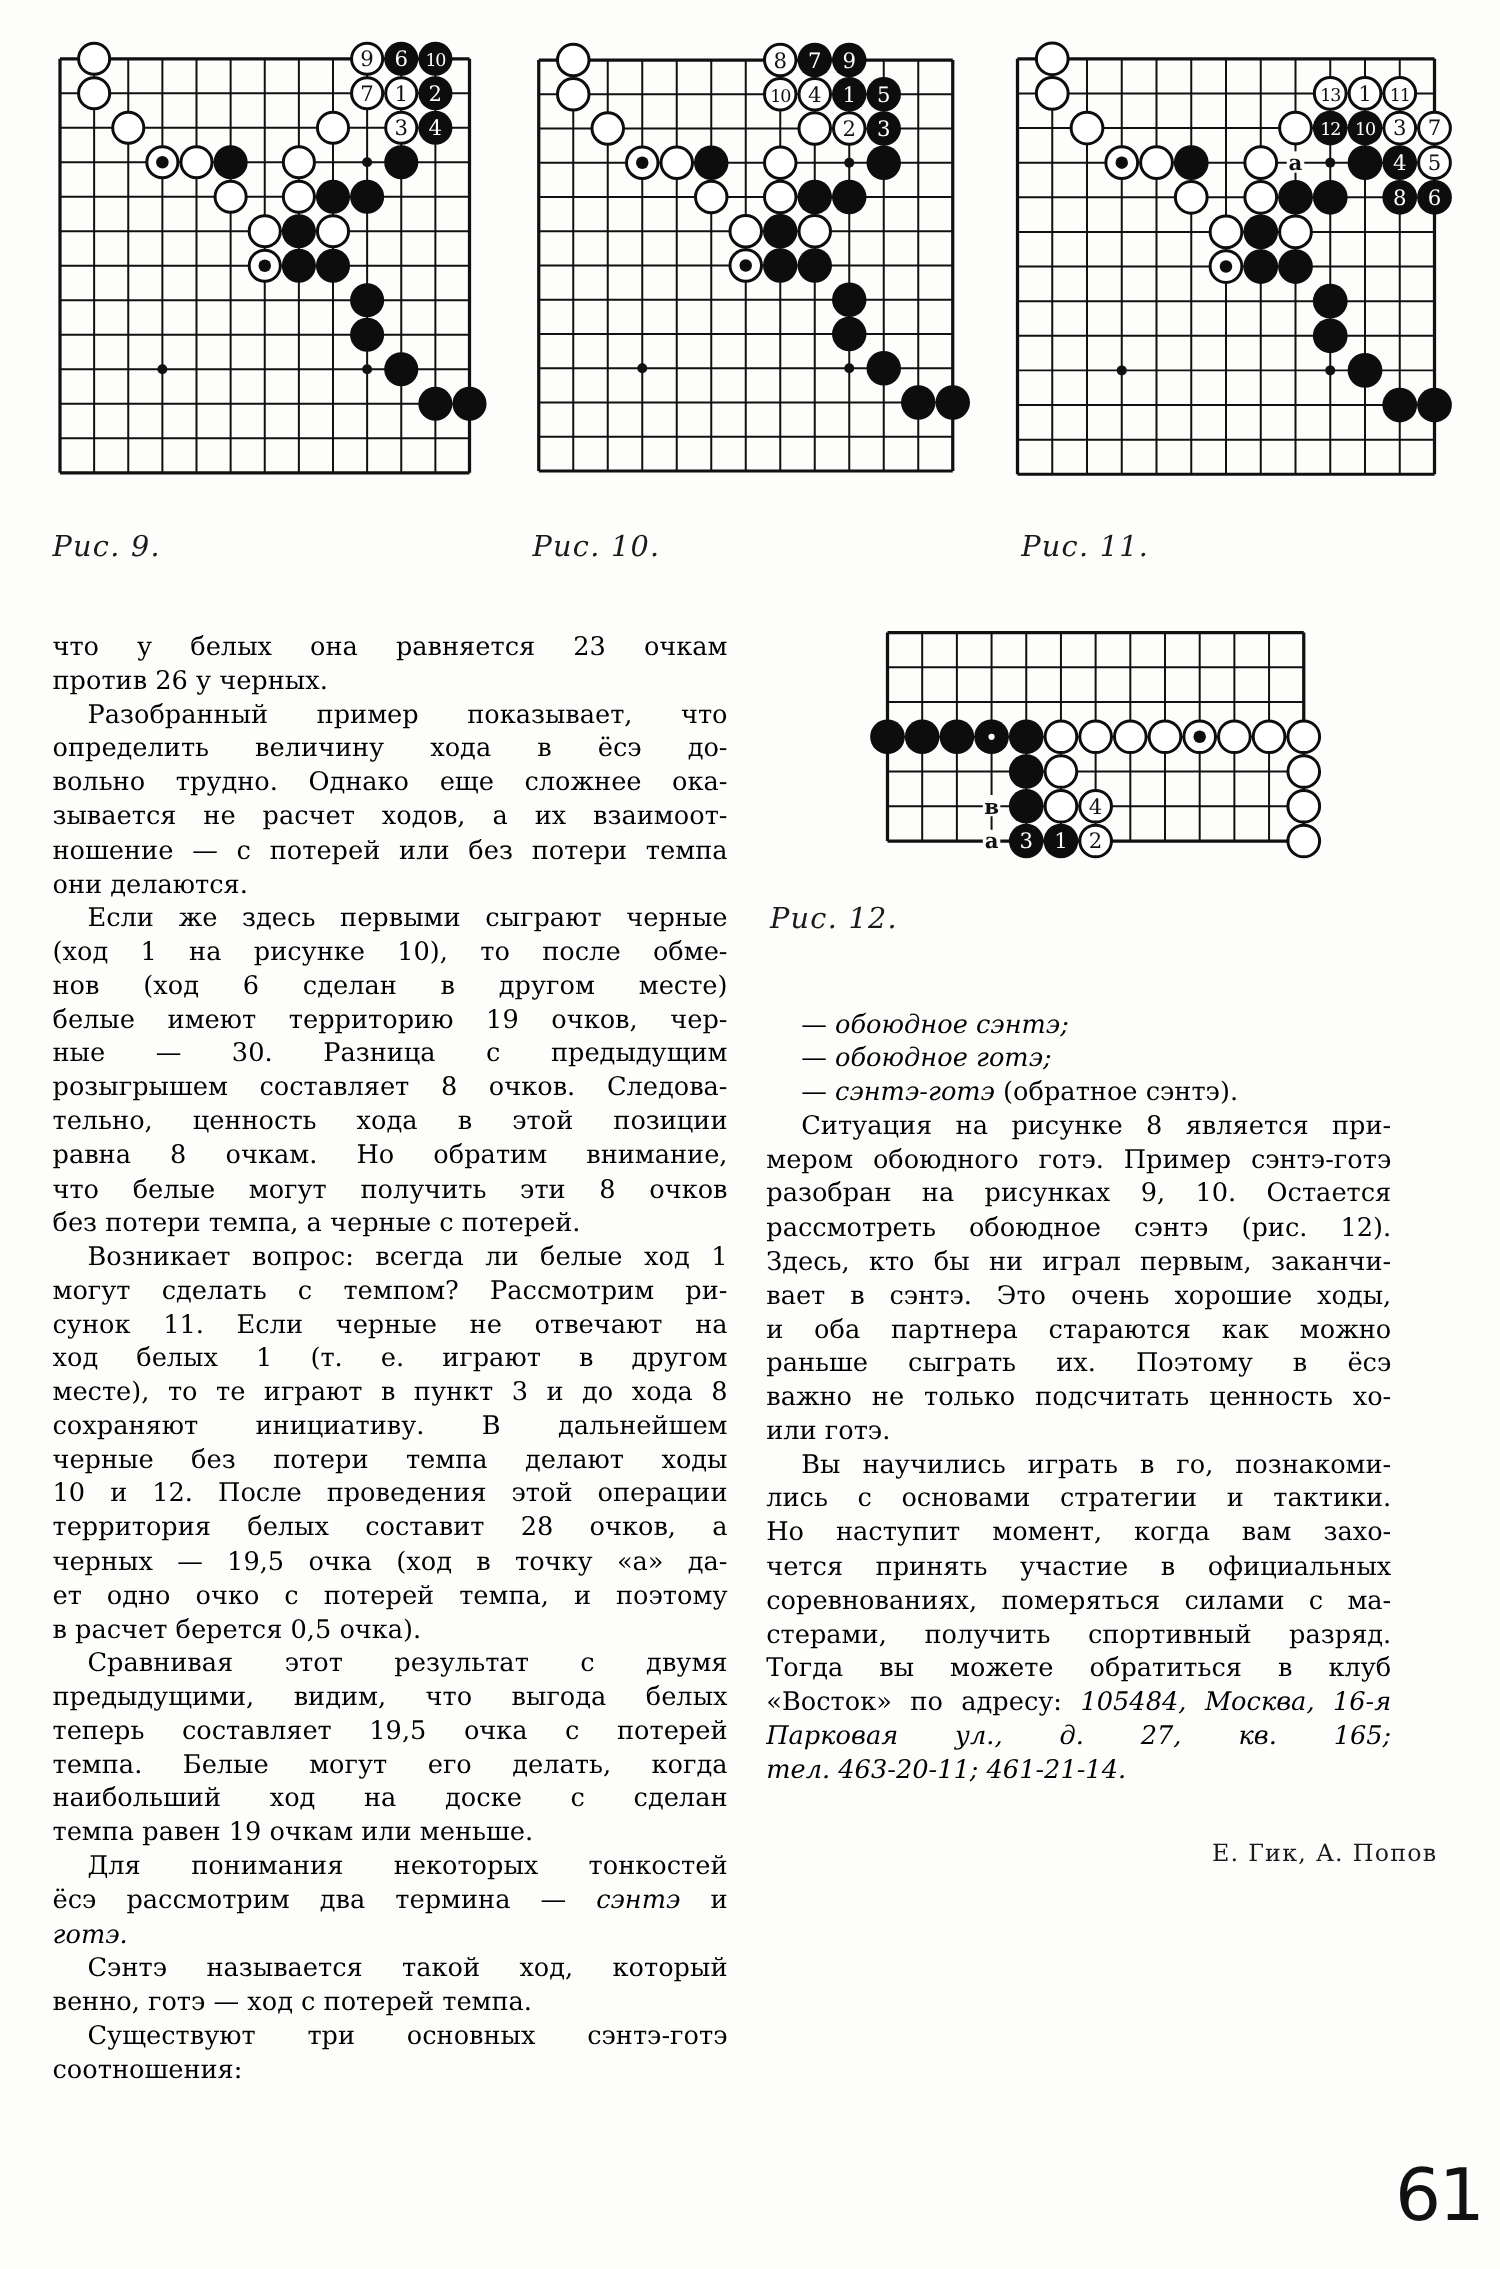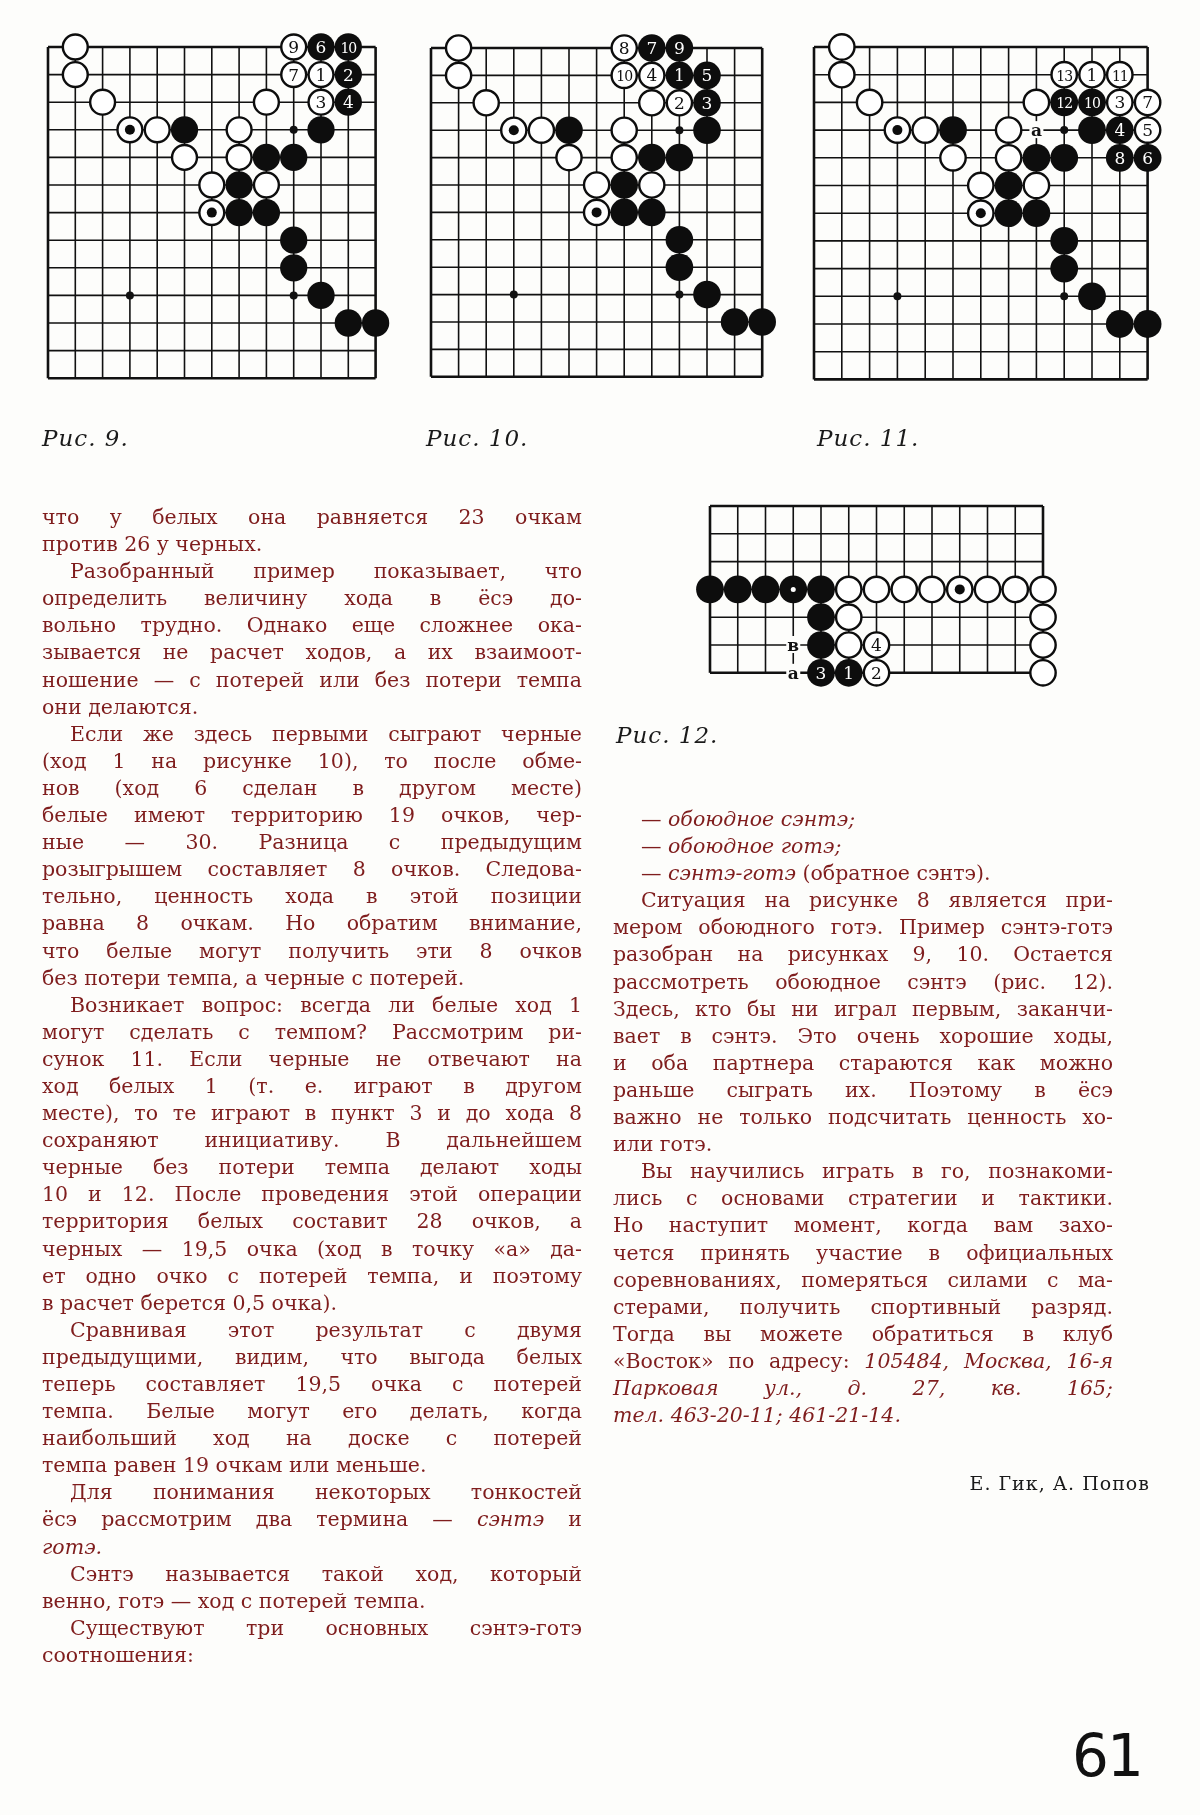--- a/index.html
+++ b/index.html
@@ -2,21 +2,21 @@
 <html><head>
 <meta charset="utf-8">
 <style>
   html, body { margin: 0; padding: 0; background: #fdfdfb; }
   body { width: 1200px; height: 1815px; position: relative; overflow: hidden;
          font-family: "DejaVu Serif", "Liberation Serif", serif; color: #111; }
   .board { position: absolute; overflow: visible; }
   .caption { position: absolute; font-family: "DejaVu Serif", serif; font-style: italic;
              font-size: 23px; color: #1a1a1a; letter-spacing: 1px; }
   .col { position: absolute; font-family: "DejaVu Serif", serif; font-size: 20.5px;
-         line-height: 27.1px; color: #7f1d1d; }
+         line-height: 27.1px; color: #000000; }
   .col .ln { display: block; white-space: nowrap; text-align: justify; text-align-last: justify; height: 27.1px; overflow: visible; }
   .col .ln.last { text-align-last: left; }
   .col .ln.indent { padding-left: 28px; }
   .col .ln.dash { padding-left: 28px; text-align-last: left; }
   .it { font-style: italic; }
   .sig { position: absolute; font-size: 19px; color: #1a1a1a; letter-spacing: 1px; }
   .pagenum { position: absolute; font-family: "DejaVu Sans", sans-serif; font-size: 58px; font-weight: normal; color: #111; letter-spacing: -2px; }
 </style>
 </head>
 <body>
@@ -348,21 +348,21 @@
     <span class="ln"><span>черные без потери темпа делают ходы</span></span>
     <span class="ln"><span>10 и 12. После проведения этой операции</span></span>
     <span class="ln"><span>территория белых составит 28 очков, а</span></span>
     <span class="ln"><span>черных — 19,5 очка (ход в точку «а» да-</span></span>
     <span class="ln"><span>ет одно очко с потерей темпа, и поэтому</span></span>
     <span class="ln last"><span>в расчет берется 0,5 очка).</span></span>
     <span class="ln indent"><span>Сравнивая этот результат с двумя</span></span>
     <span class="ln"><span>предыдущими, видим, что выгода белых</span></span>
     <span class="ln"><span>теперь составляет 19,5 очка с потерей</span></span>
     <span class="ln"><span>темпа. Белые могут его делать, когда</span></span>
-    <span class="ln"><span>наибольший ход на доске с потерей</span></span>
+    <span class="ln"><span>наибольший ход на доске с сделан</span></span>
     <span class="ln last"><span>темпа равен 19 очкам или меньше.</span></span>
     <span class="ln indent"><span>Для понимания некоторых тонкостей</span></span>
     <span class="ln"><span>ёсэ рассмотрим два термина —</span><span class="it"> сэнтэ</span><span> и</span></span>
     <span class="ln last"><span class="it">готэ.</span></span>
     <span class="ln indent"><span>Сэнтэ называется такой ход, который</span></span>
     <span class="ln last"><span>венно, готэ — ход с потерей темпа.</span></span>
     <span class="ln indent"><span>Существуют три основных сэнтэ-готэ</span></span>
     <span class="ln last"><span>соотношения:</span></span>
   </div>
 <div id="rightcol" class="col" style="left:613px;top:806px;width:500px">
@@ -385,13 +385,13 @@
     <span class="ln"><span>чется принять участие в официальных</span></span>
     <span class="ln"><span>соревнованиях, померяться силами с ма-</span></span>
     <span class="ln"><span>стерами, получить спортивный разряд.</span></span>
     <span class="ln"><span>Тогда вы можете обратиться в клуб</span></span>
     <span class="ln"><span>«Восток» по адресу: </span><span class="it">105484, Москва, 16-я</span></span>
     <span class="ln"><span class="it">Парковая ул., д. 27, кв. 165;</span></span>
     <span class="ln last"><span class="it">тел. 463-20-11; 461-21-14.</span></span>
   </div>
 
 <div class="sig" style="right:50px;top:1472px">Е. Гик, А. Попов</div>
-<div class="pagenum" style="left:1072px;top:1722px">61</div>
+<div class="pagenum" style="left:1116px;top:1722px">61</div>
 
 </body></html>

